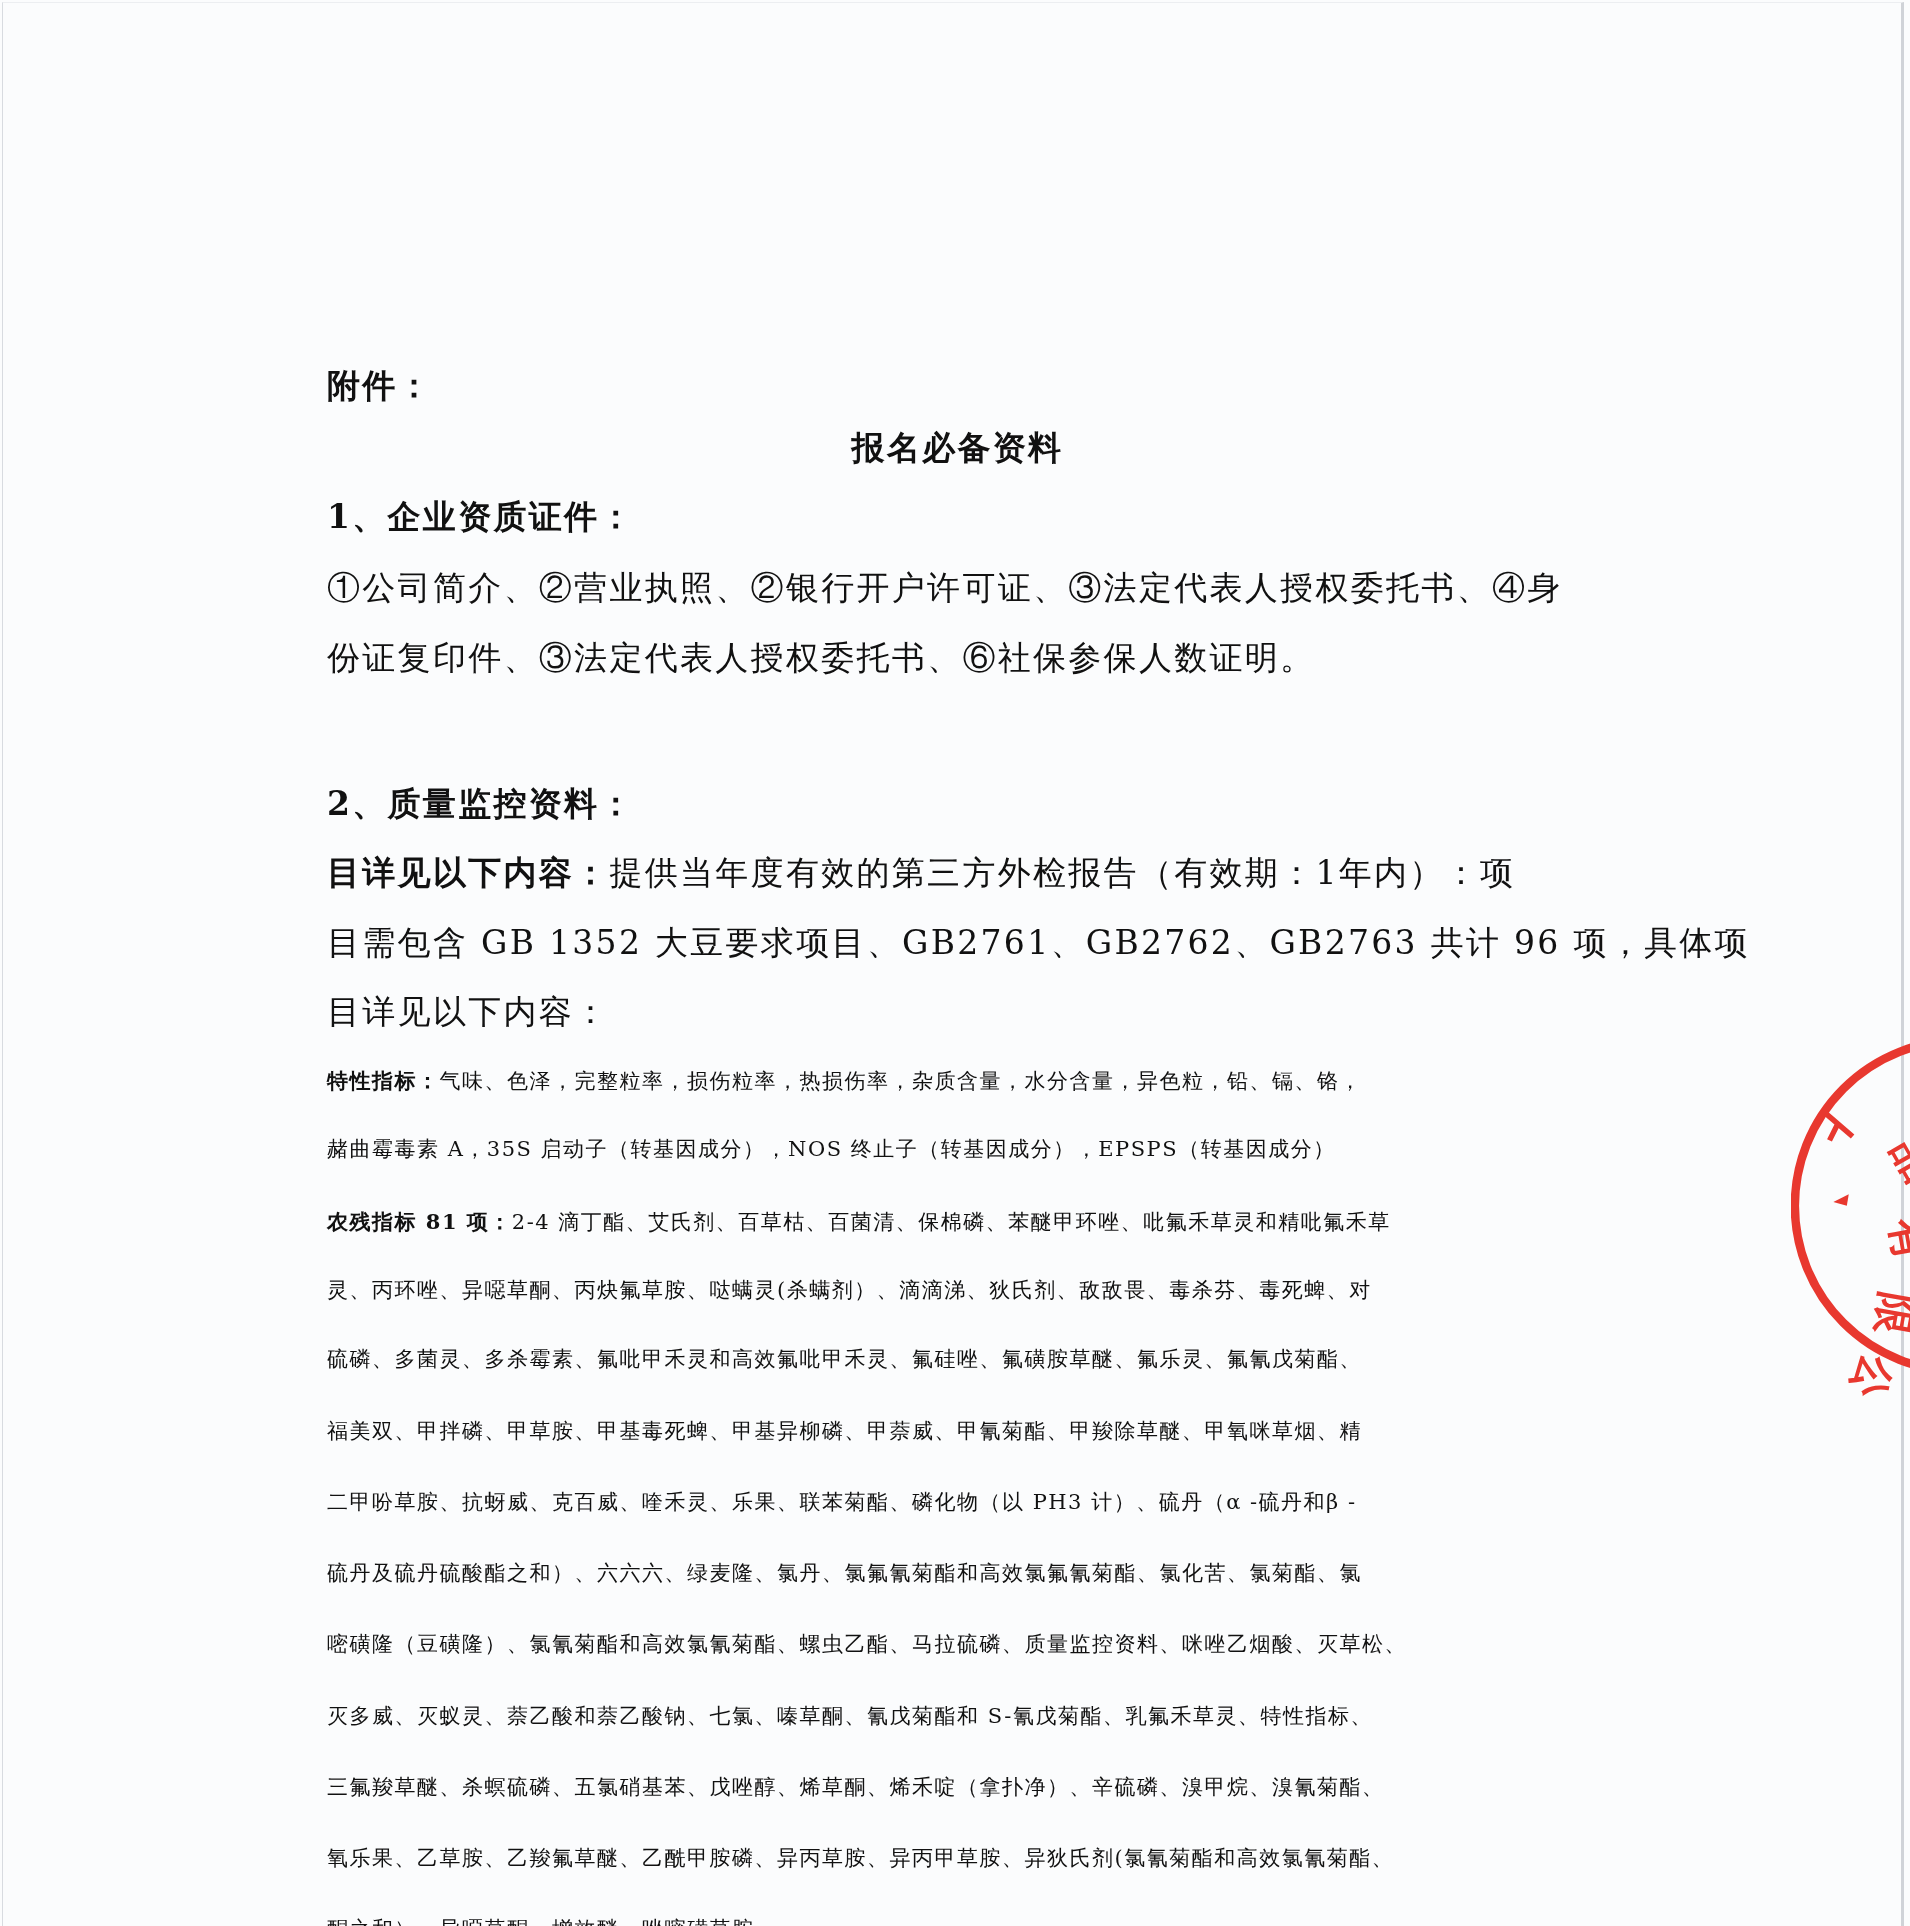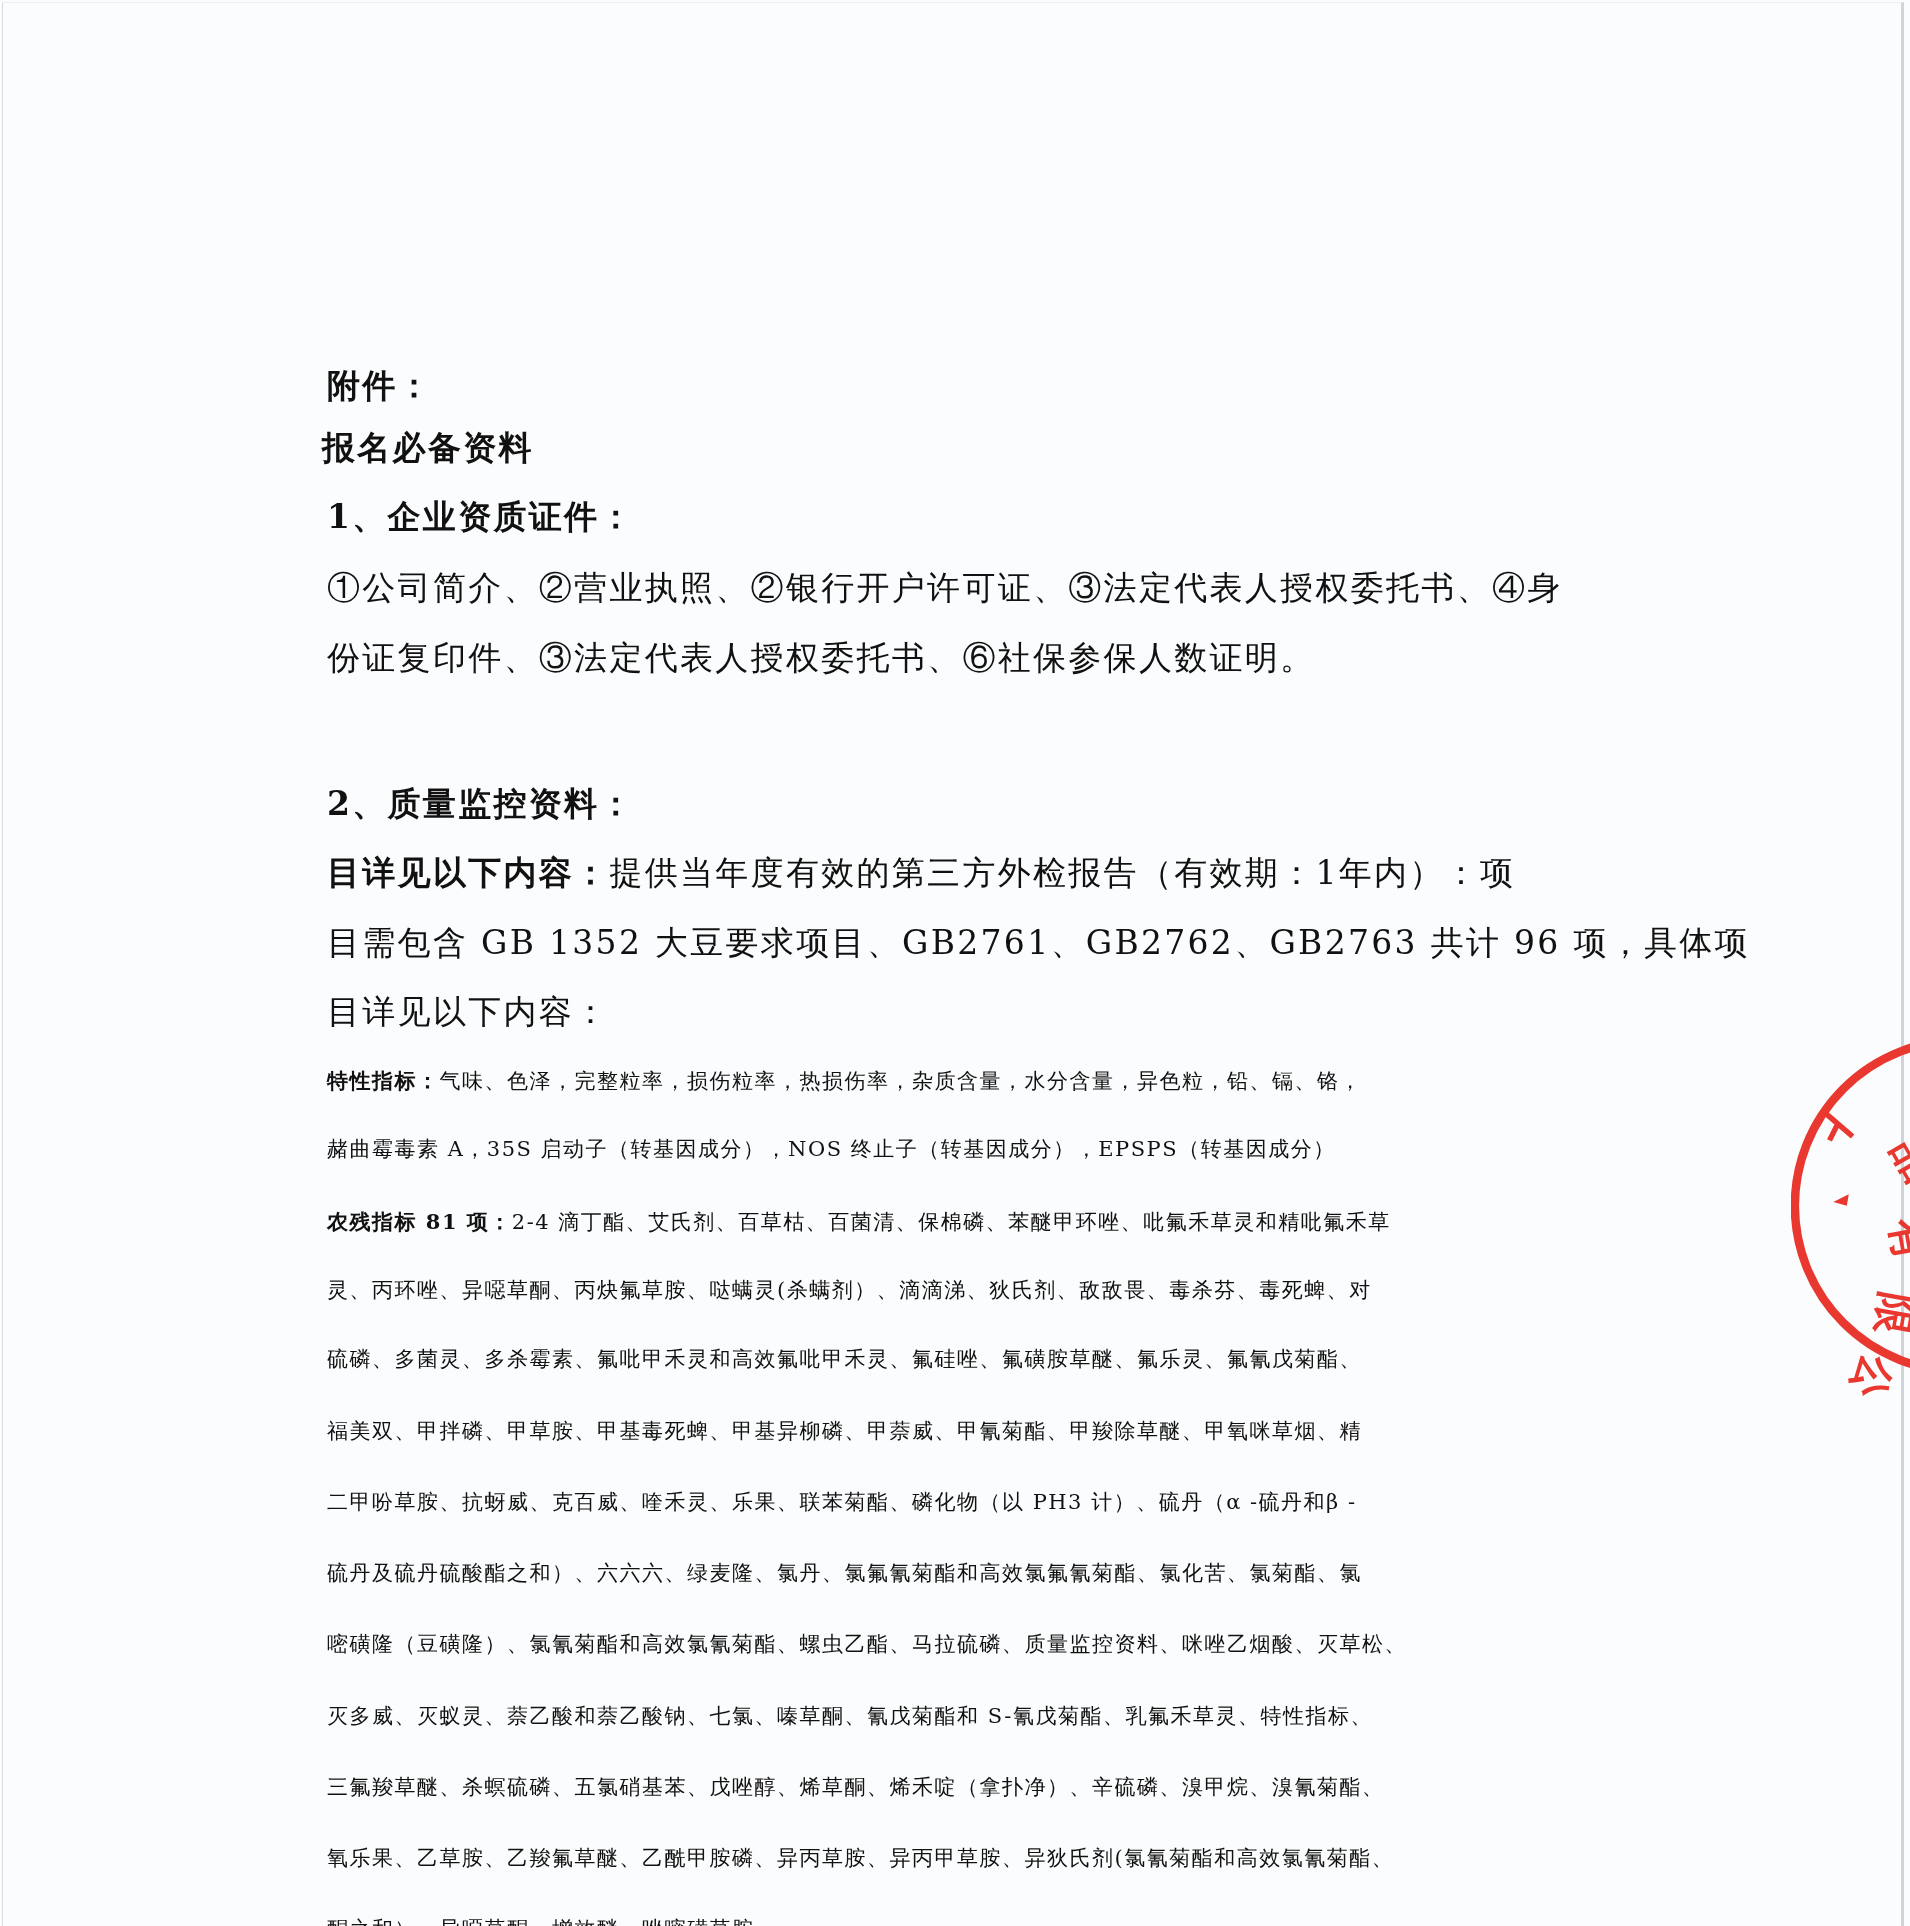--- a/index.html
+++ b/index.html
@@ -14,21 +14,21 @@
   .page-border {
     position: absolute; left: 2.3px; top: 2.3px; right: 7px; bottom: 2.3px;
     border-left: 1.2px solid #d8dbe0; border-top: 0.8px solid #eceef1;
     border-right: 3.9px solid #d0d3d8;
   }
   .content { position: absolute; left: 322px; top: 0; width: 1271px; }
   .line { position: absolute; left: 5px; white-space: nowrap; }
   .big { font-size: 33px; line-height: 39px; letter-spacing: 2.3px; }
   .small { font-size: 21px; line-height: 27px; letter-spacing: 1.5px; }
   .bold { font-weight: bold; }
-  .title { position: absolute; left: 0; width: 1271px; font-weight: bold; font-size: 33px; line-height: 39px; letter-spacing: 2.3px; }
+  .title { position: absolute; left: 0; width: 1271px; text-align: center; font-weight: bold; font-size: 33px; line-height: 39px; letter-spacing: 2.3px; }
   .stamp { position: absolute; left: 1791px; top: 1021px; width: 231px; height: 385px; }
 </style>
 </head>
 <body>
 
 <div class="page-border"></div>
 
 <div class="content">
 
   <div class="line big bold" style="top:366px">附件：</div>

